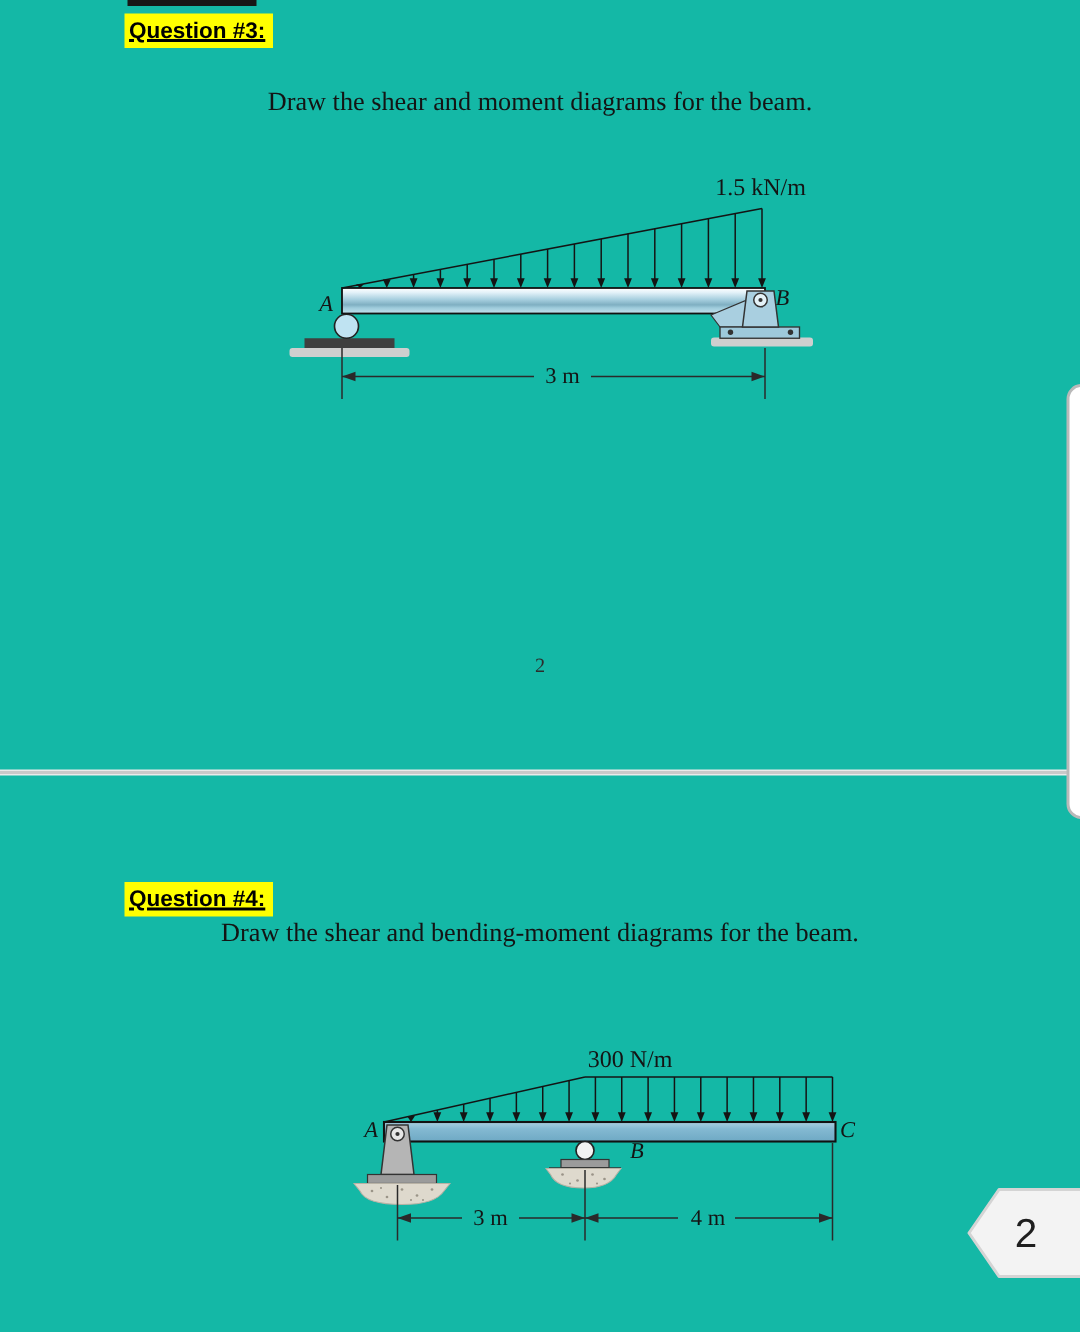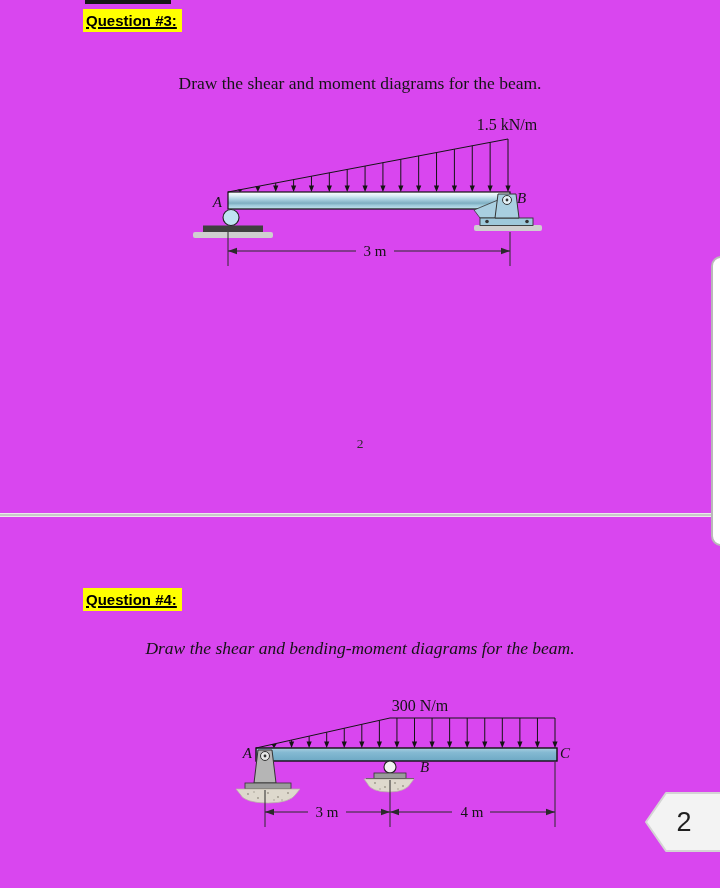--- a/index.html
+++ b/index.html
@@ -1,26 +1,26 @@
 <!DOCTYPE html>
 <html><head>
 <meta charset="utf-8">
 <style>
   html,body{margin:0;padding:0;background:#fff;}
-  .screen{position:relative;width:720px;height:888px;background:#d946ef;overflow:hidden;
+  .screen{position:relative;width:720px;height:888px;background:#14b8a6;overflow:hidden;
           font-family:"Liberation Serif",serif;color:#161616;}
   .topbar{position:absolute;left:85px;top:0;width:86px;height:4px;background:#171717;}
   .qheader{position:absolute;left:83px;display:inline-block;background:#ffff00;color:#000;
            font-family:"Liberation Sans",sans-serif;font-weight:700;font-size:15px;line-height:17px;
            padding:3px 5px 3px 3px;text-decoration:underline;text-decoration-thickness:2px;}
   .qheader.q3{top:9px;}
   .qheader.q4{top:588px;}
   .prompt{position:absolute;left:0;width:720px;text-align:center;font-size:17.5px;color:#141414;}
-  .prompt.q3{top:57px;margin-top:16px;}
-  .prompt.q4{top:638px;font-style:italic;}
+  .prompt.q3{top:57px;}
+  .prompt.q4{top:611px;}
   .diagram{position:absolute;}
   .diagram.q3{left:180px;top:108px;}
   .diagram.q4{left:230px;top:690px;}
   .footerpage{position:absolute;left:345px;top:436px;width:30px;text-align:center;
               font-size:13.5px;color:#2c2c2c;}
   .divider{position:absolute;left:0;top:514px;width:720px;height:2px;background:#c9c9c9;
            box-shadow:0 1px 0 #eaeaea,0 -1px 0 #eaeaea;}
   .scrolltab{position:absolute;left:711px;top:256px;width:24px;height:290px;background:#fff;
              border:2px solid #b9b9b9;border-radius:10px;box-sizing:border-box;z-index:5;}
   .badge{position:absolute;left:643px;top:789px;z-index:6;}

